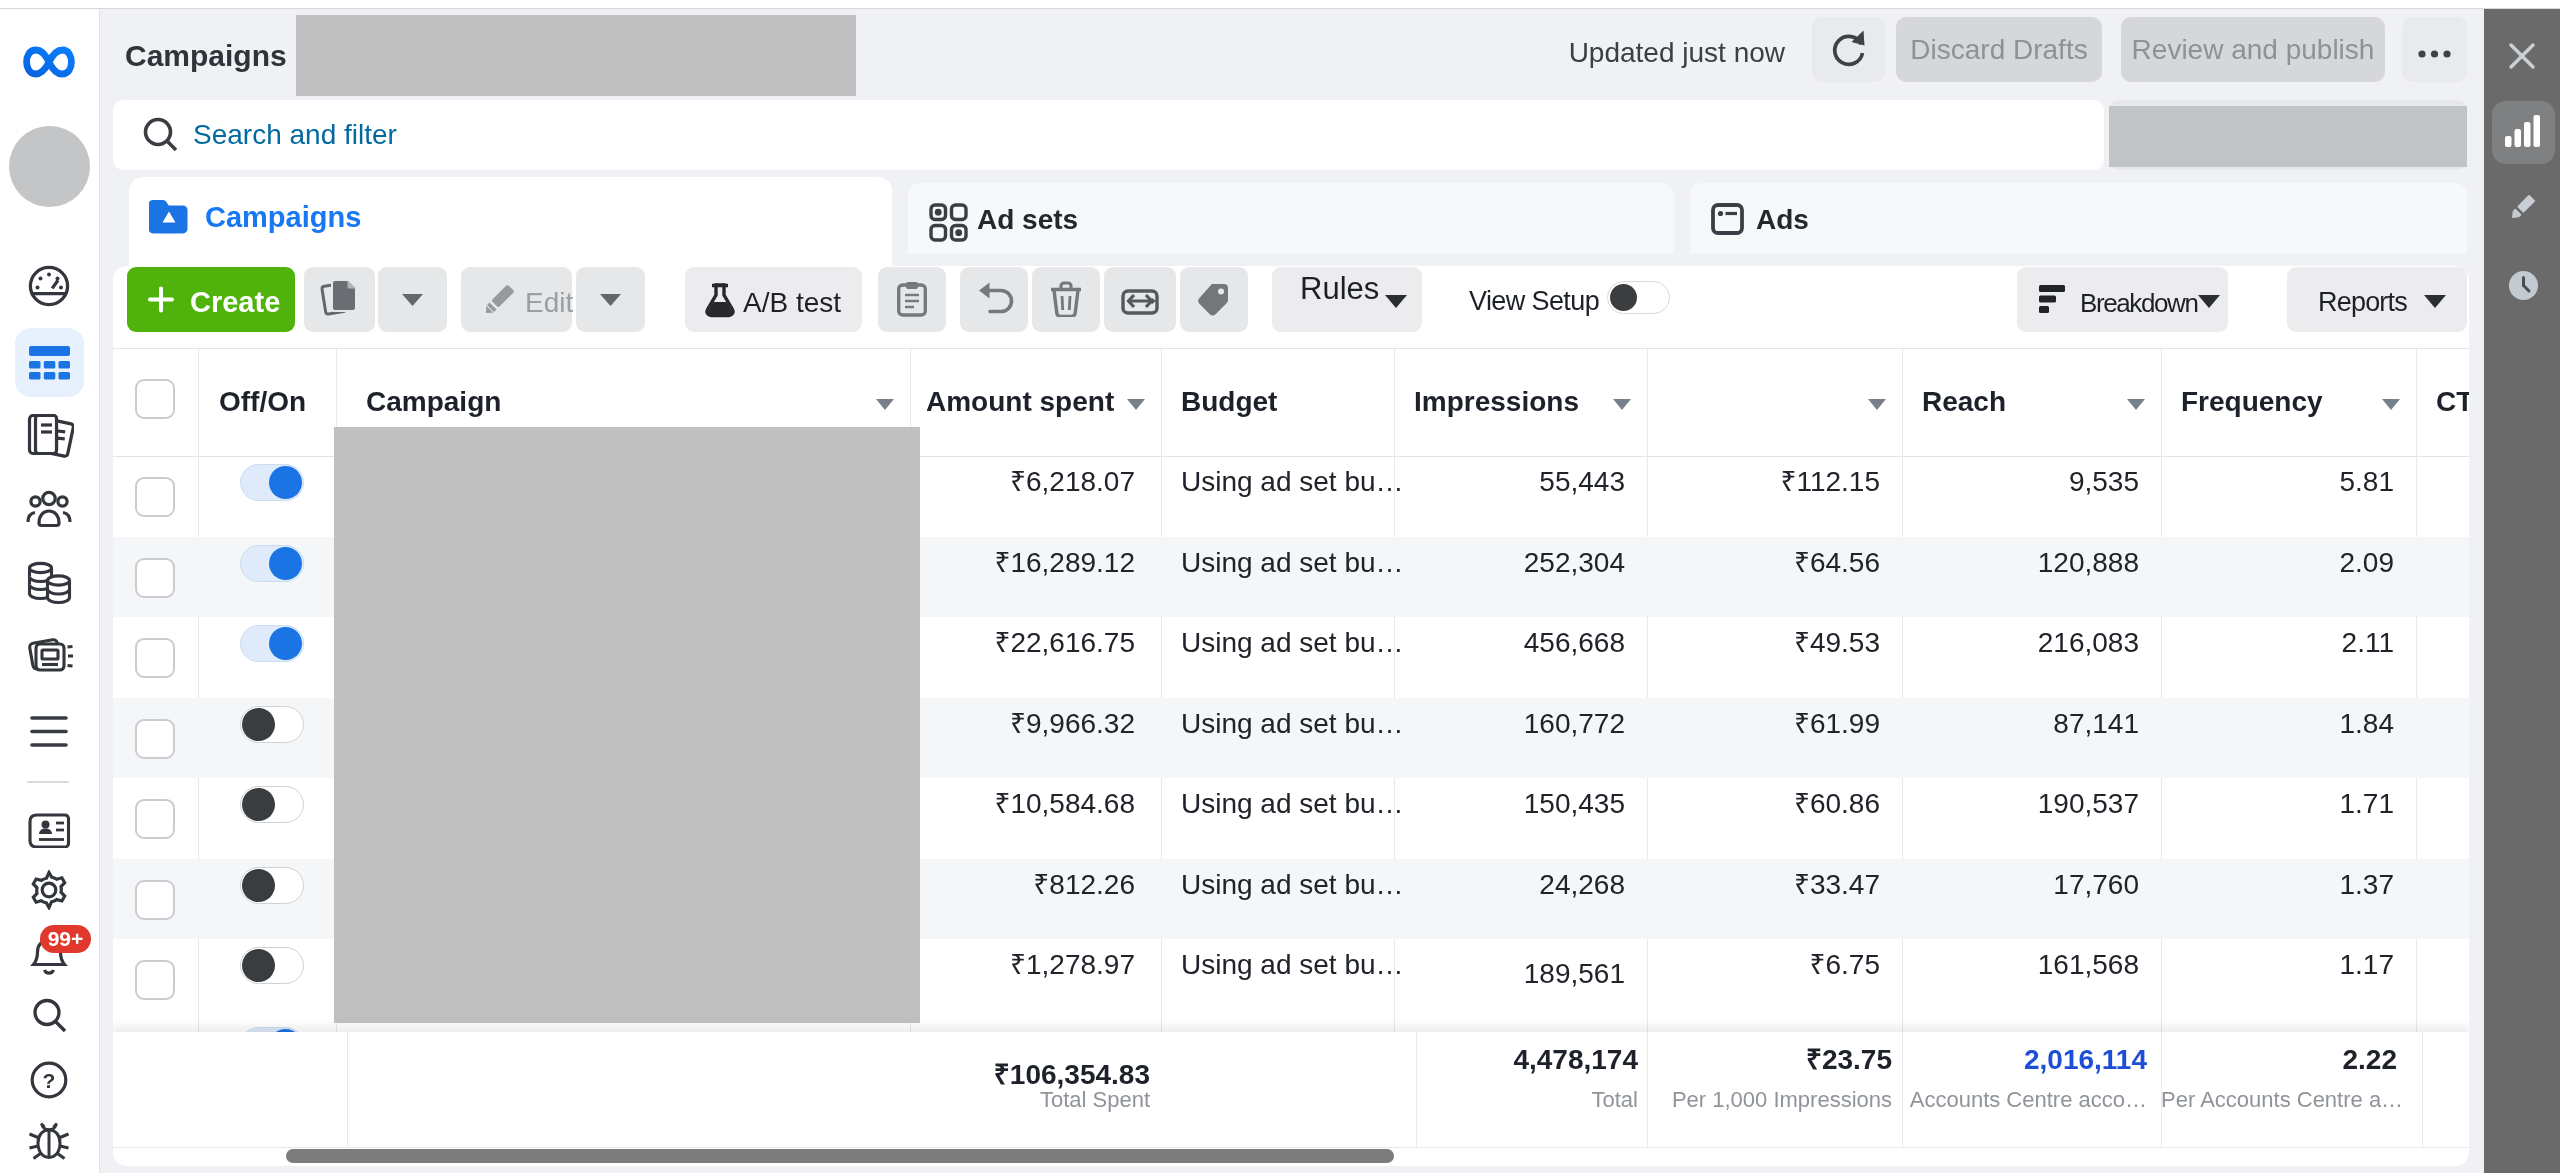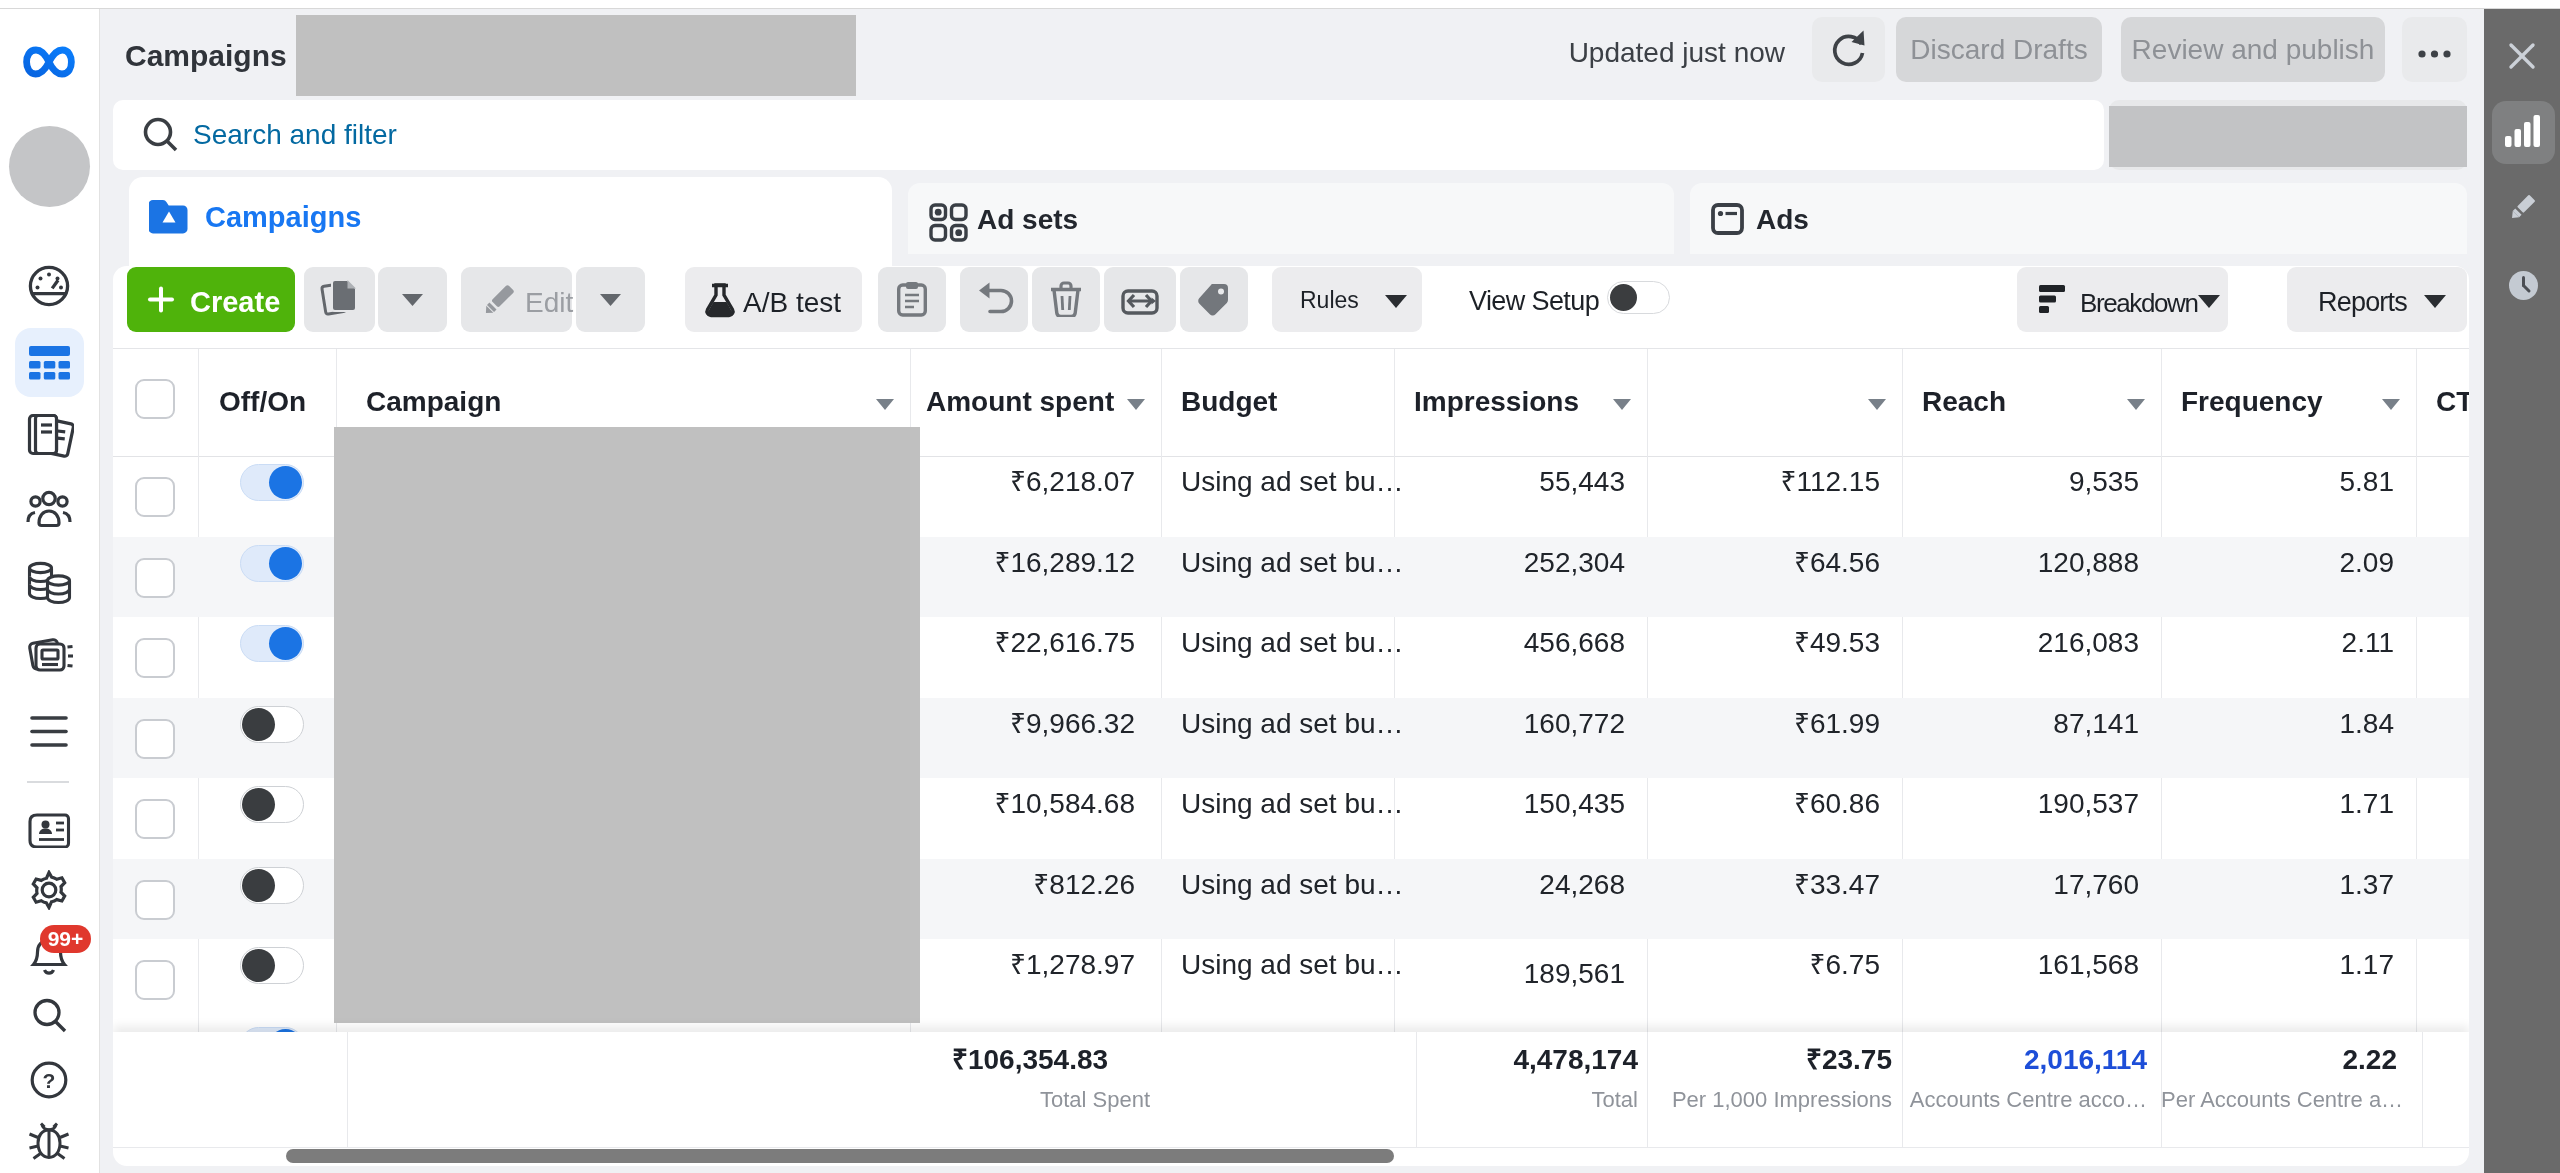--- a/index.html
+++ b/index.html
@@ -323,21 +323,21 @@
         <path d="M31.5 14.5 L36 18 L31.5 21.5" fill="#55595e"></path>
       </svg>
 </div>
 <div class="gb" style="left:1067px;width:68px;">
   <svg width="36" height="36" style="position:absolute;left:16px;top:14px;" viewBox="0 0 36 36">
         <path d="M16 3 h12 a4 4 0 0 1 4 4 v12 a4 4 0 0 1 -1.2 2.9 L19.5 33.2 a4 4 0 0 1 -5.7 0 L3.4 22.8 a4 4 0 0 1 0 -5.7 L14.8 4.2 A4 4 0 0 1 16 3 Z" fill="#73777c"></path>
         <circle cx="25" cy="10.5" r="3" fill="#e8e9eb"></circle>
       </svg>
 </div>
 <div class="gb" style="left:1159px;width:150px;background:#ececee;">
-  <div class="t" style="left:28px;top:20px;font-size:23px;color:#1d2127;">Rules</div>
+  <div class="t" style="left:28px;top:4px;font-size:31px;color:#1d2127;">Rules</div>
   <svg width="150" height="65">
         <path d="M113 28 h22 l-11 13 Z" fill="#2a2d31"></path>
       </svg>
 </div>
 <div class="t" style="left:1356px;top:20px;font-size:27px;letter-spacing:-0.6px;color:#1d2127;">View Setup</div>
 <div class="abs" style="left:1494px;top:15px;width:63px;height:33px;background:#fff;border:1px solid #d8dadd;border-radius:17px;box-sizing:border-box;">
   <div class="abs" style="left:2px;top:2px;width:27px;height:27px;border-radius:50%;background:#3b3d3f;"></div>
 </div>
 <div class="gb" style="left:1904px;width:211px;background:#ececee;">
   <svg width="28" height="30" style="position:absolute;left:22px;top:18px;" viewBox="0 0 28 30">
@@ -472,21 +472,21 @@
     </div>
 <div class="abs" style="left:221px;top:161px;width:586px;height:596px;background:#c0c0c0;"></div>
 
 <div class="abs" style="left:0;top:766px;width:2356px;height:115px;background:#fff;box-shadow:0 -6px 9px rgba(0,0,0,0.08);border-bottom:1px solid #e8e9ec;">
   <div class="vline" style="left:234px;top:0;height:115px;"></div>
   <div class="vline" style="left:1303px;top:0;height:115px;"></div>
   <div class="vline" style="left:1534px;top:0;height:115px;"></div>
   <div class="vline" style="left:1789px;top:0;height:115px;"></div>
   <div class="vline" style="left:2048px;top:0;height:115px;"></div>
   <div class="vline" style="left:2309px;top:0;height:115px;"></div>
-  <div class="val" style="left:797px;top:11px;width:240px;font-weight:bold;color:#1d2129;text-align:center;">₹106,354.83</div>
+  <div class="val" style="left:797px;top:26px;width:240px;font-weight:bold;color:#1d2129;">₹106,354.83</div>
   <div class="val" style="left:797px;top:53px;width:240px;font-size:22px;line-height:30px;color:#8f939a;">Total Spent</div>
   <div class="val" style="left:1303px;top:11px;width:222px;font-weight:bold;color:#1d2129;">4,478,174</div>
   <div class="val" style="left:1303px;top:53px;width:222px;font-size:22px;line-height:30px;color:#8f939a;">Total</div>
   <div class="val" style="left:1534px;top:11px;width:245px;font-weight:bold;color:#1d2129;">₹23.75</div>
   <div class="val" style="left:1534px;top:53px;width:245px;font-size:22px;line-height:30px;color:#8f939a;">Per 1,000 Impressions</div>
   <div class="val" style="left:1789px;top:11px;width:245px;font-weight:bold;color:#1d4ed8;">2,016,114</div>
   <div class="val" style="left:1789px;top:53px;width:245px;font-size:22px;line-height:30px;color:#8f939a;">Accounts Centre acco…</div>
   <div class="val" style="left:2048px;top:11px;width:236px;font-weight:bold;color:#1d2129;">2.22</div>
   <div class="val" style="left:2048px;top:53px;width:236px;font-size:22px;line-height:30px;color:#8f939a;">Per Accounts Centre a…</div>
 </div>

